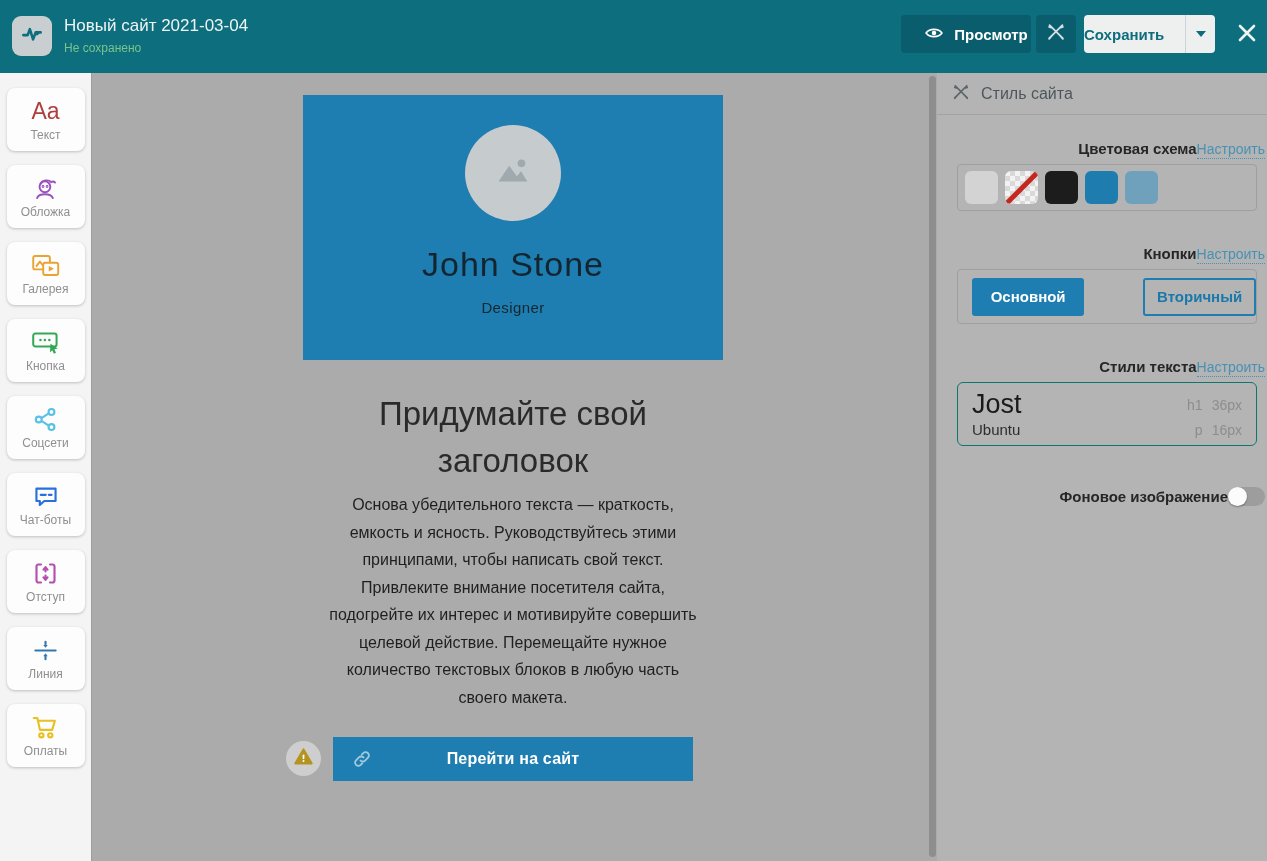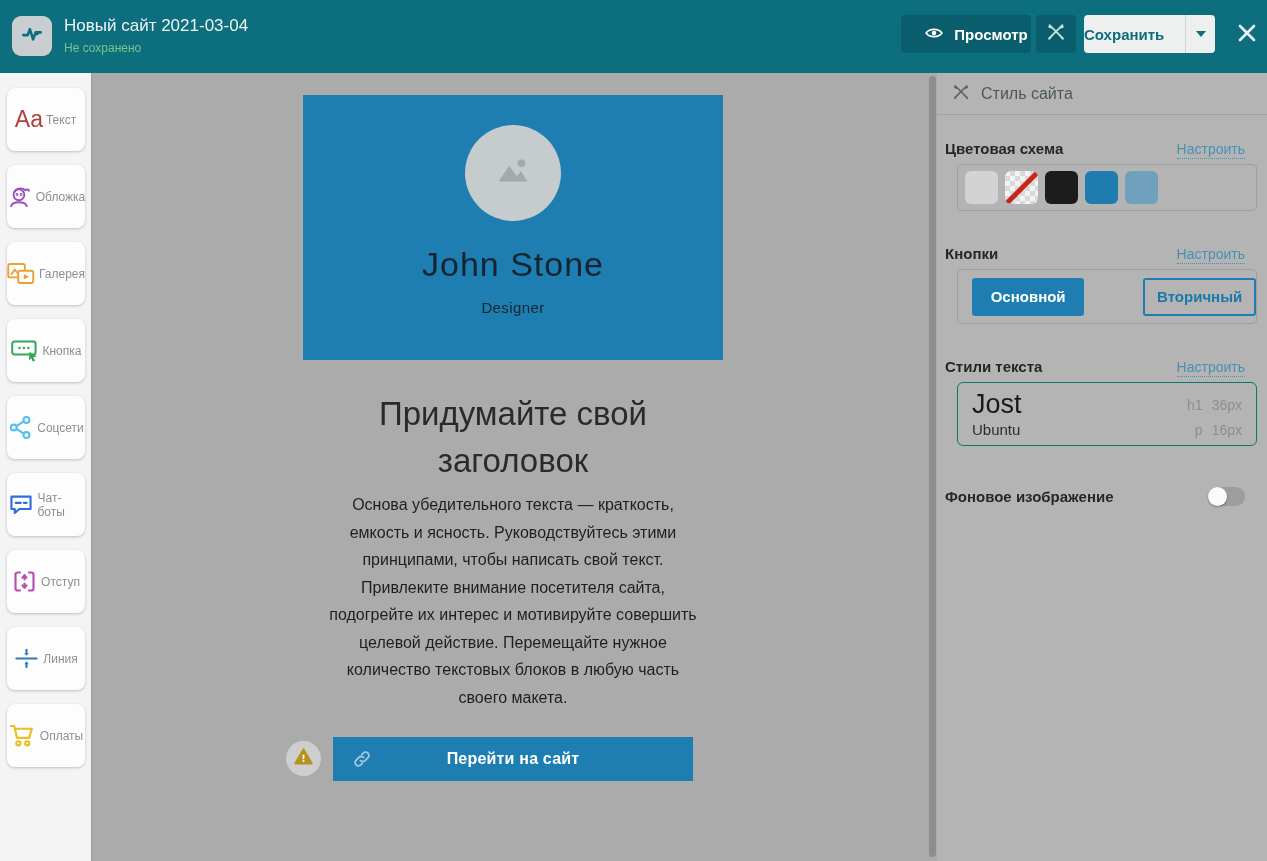--- a/index.html
+++ b/index.html
@@ -29,21 +29,21 @@
   .caret-down { width:0; height:0; border-left:5px solid transparent; border-right:5px solid transparent;
           border-top:6px solid #0e6d7d; }
   .btn-close { position:absolute; left:1233px; top:21px; width:28px; height:28px;
           display:flex; align-items:center; justify-content:center; cursor:pointer; }
 
   
   .sidebar { position:absolute; left:0; top:73px; width:92px; bottom:0; background:#f4f4f4;
           border-right:1px solid #9d9d9d; display:flex; flex-direction:column;
           align-items:center; padding-top:15px; gap:14px; z-index:20; }
   .tool-card { width:78px; height:63px; background:#fdfdfd; border-radius:8px;
-          box-shadow:0 1px 3px rgba(0,0,0,.22); display:flex; flex-direction:row;
+          box-shadow:0 1px 3px rgba(0,0,0,.22); display:flex; flex-direction:column;
           align-items:center; justify-content:center; gap:3px; cursor:pointer; flex:0 0 auto; }
   .tool-card .ticon { height:27px; display:flex; align-items:center; justify-content:center; }
   .tool-card .tlbl { font-size:12px; color:#8f8f8f; }
   .aa-glyph { font-size:23px; color:#ad403c; line-height:27px; }
 
   
   .cover { position:absolute; left:303px; top:95px; width:420px; height:265px; background:#1e7eb1; cursor:pointer; }
   .avatar { position:absolute; left:162px; top:30px; width:96px; height:96px; border-radius:50%;
           background:#c6cbce; display:flex; align-items:center; justify-content:center; }
   .cover-name { position:absolute; top:150px; left:0; width:100%; text-align:center;
@@ -62,22 +62,22 @@
   .cta .link-ic { position:absolute; left:18px; top:11px; }
 
   
   .scroll-thumb { position:absolute; left:929px; top:76px; width:7px; height:781px;
           background:#8e8e8e; border-radius:4px; cursor:pointer; }
 
   
   .panel { position:absolute; left:937px; top:73px; right:0; bottom:0; background:#b4b4b4; }
   .panel-header { position:absolute; left:0; top:0; right:0; height:42px; border-bottom:1px solid #a2a2a2;
           display:flex; align-items:center; padding-left:14px; gap:10px; color:#4d575b; font-size:16px; }
-  .label-row { position:absolute; left:8px; width:300px; display:flex;
-          justify-content:space-between; align-items:baseline; }
+  .label-row { position:absolute; left:28px; width:300px; display:flex;
+          justify-content:flex-end; align-items:baseline; }
   .sec-label { font-size:15px; font-weight:bold; color:#262626; }
   .configure-link { font-size:14px; color:#4792b4; border-bottom:1px dotted #4792b4;
           padding-bottom:1px; cursor:pointer; }
   .row-colors { top:67px; } .row-buttons { top:172px; } .row-text { top:285px; } .row-bg { top:414px; }
   .swatch-box { position:absolute; left:20px; top:91px; width:300px; height:47px;
           border:1px solid #9f9f9f; border-radius:4px; display:flex; align-items:center;
           padding-left:7px; gap:7px; }
   .swatch { width:33px; height:33px; border-radius:6px; cursor:pointer; }
   .swatch.checker { position:relative; overflow:hidden;
           background-image:

